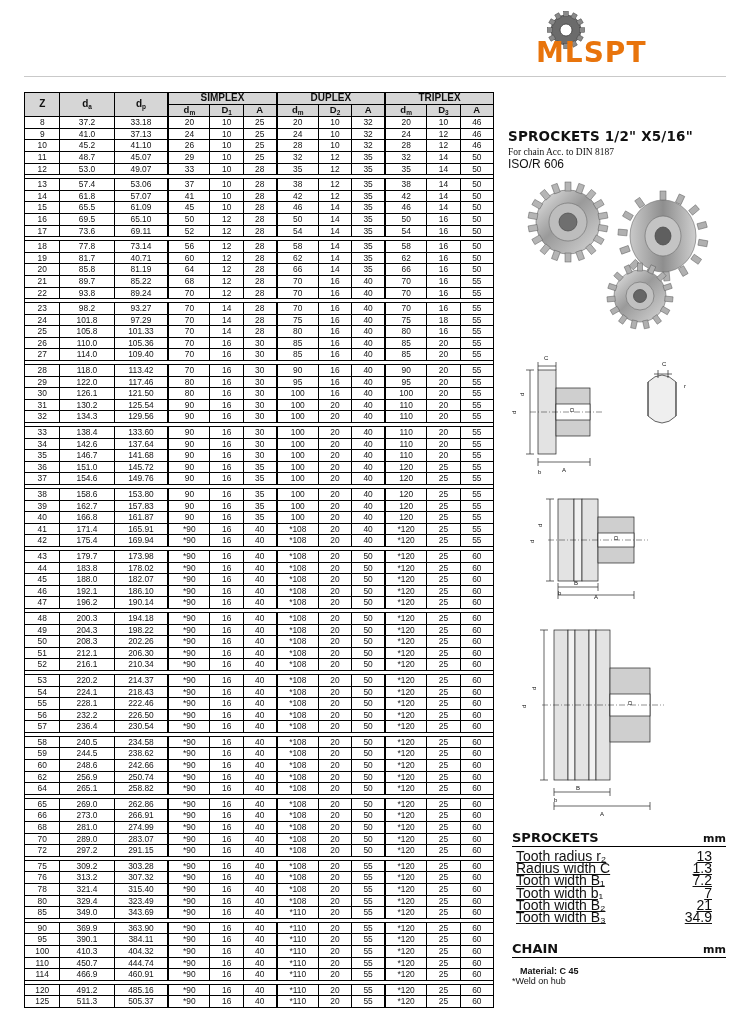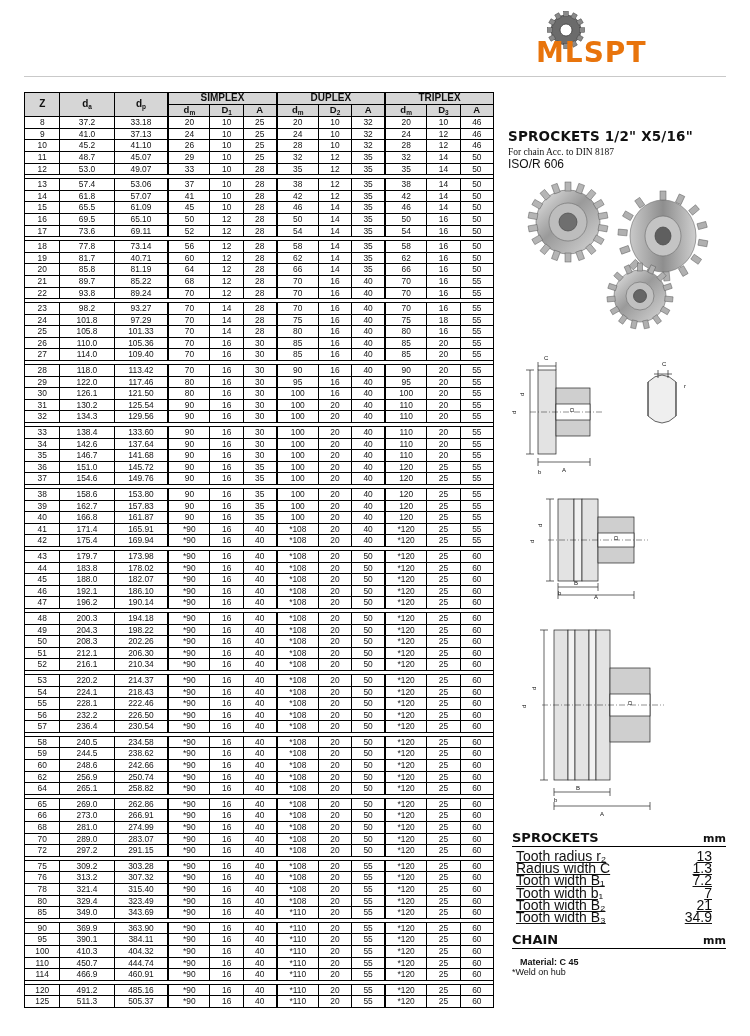--- a/index.html
+++ b/index.html
@@ -81,21 +81,21 @@
     display:flex; justify-content:space-between; align-items:flex-end;
     border-bottom:1px solid #000; padding-bottom:1px; margin-bottom:3px;
   }
   .spec-head .h1 { font-family:"DejaVu Sans", sans-serif; font-weight:bold; font-size:13px; }
   .spec-head .h2 { font-family:"DejaVu Sans", sans-serif; font-weight:bold; font-size:11px; }
   .spec-row { display:flex; justify-content:space-between; font-size:14px; line-height:12.2px; padding-left:4px;text-decoration:underline; }
   .spec-row .v { padding-right:14px; }
   .mat { font-size:9px; font-weight:bold; margin-top:8px; padding-left:8px; }
   .mat2 { font-size:9px; font-weight:normal; }
 
-  .chain-box { margin-top:9px; }
+  .chain-box { margin-top:18px; }
 
   
   .svgtxt { font-family:"Liberation Sans", sans-serif; font-size:6px; fill:#111; }
 </style>
 </head>
 <body>
 
 <div class="page">
 
   <div class="header">

